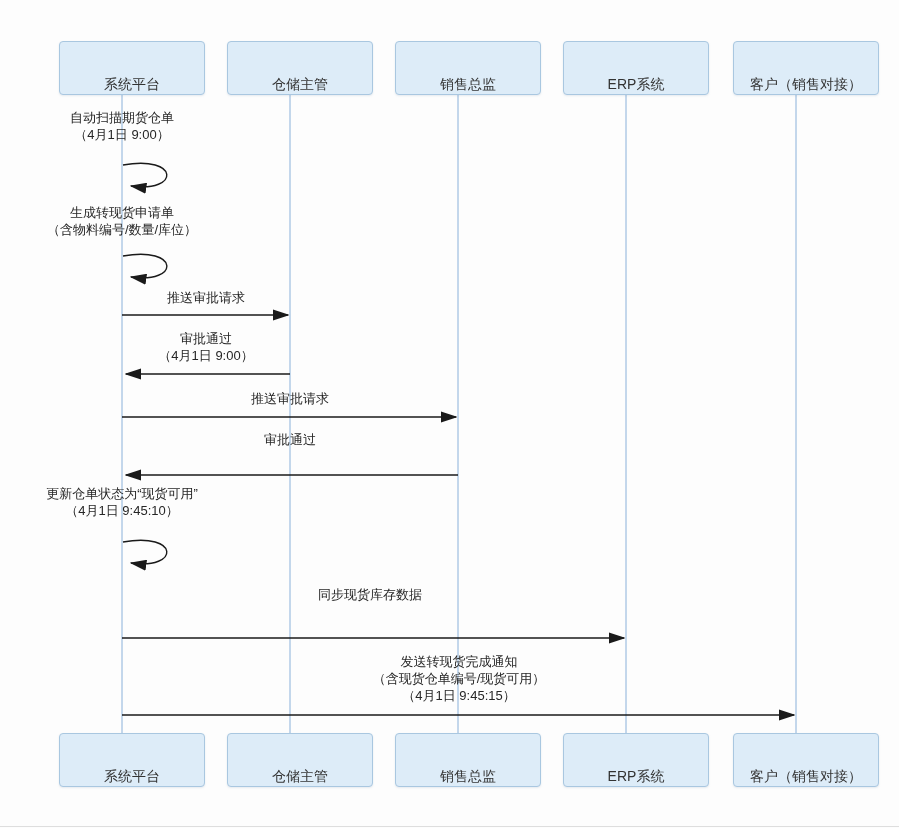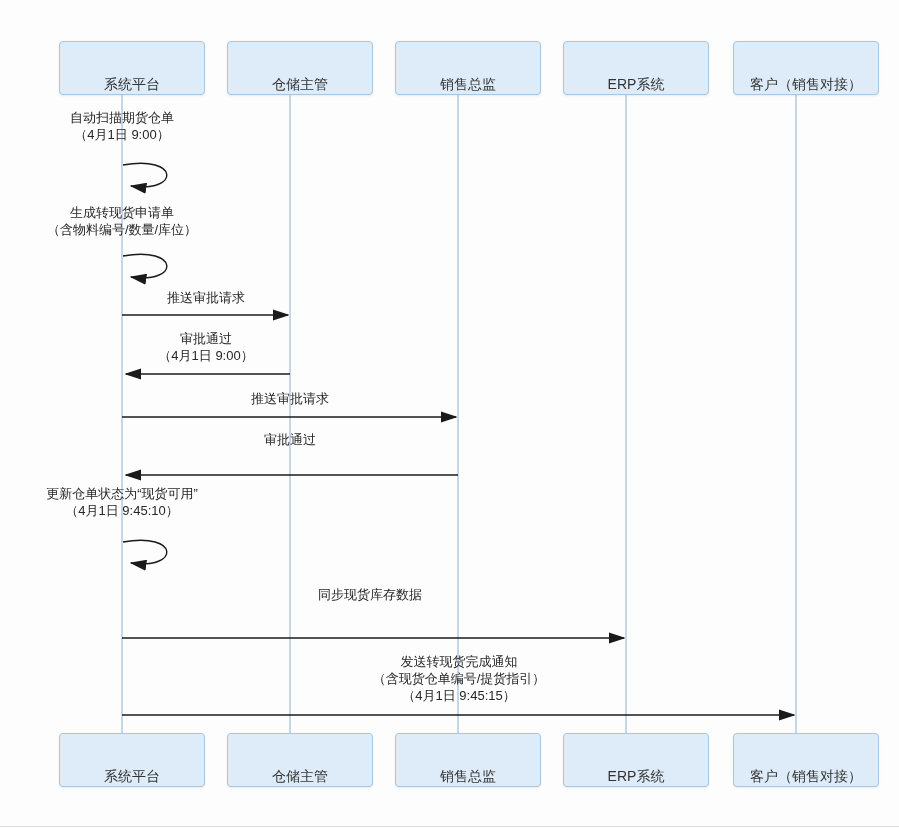--- a/index.html
+++ b/index.html
@@ -131,18 +131,18 @@
       </div>
       <div class="msg-text" style="left: -58px; width: 360px; top: 485px;">
         <div>更新仓单状态为“现货可用”</div>
         <div>（4月1日 9:45:10）</div>
       </div>
       <div class="msg-text" style="left: 118px; width: 504px; top: 586px;">
         <div>同步现货库存数据</div>
       </div>
       <div class="msg-text" style="left: 122px; width: 674px; top: 653px;">
         <div>发送转现货完成通知</div>
-        <div>（含现货仓单编号/提货指引）</div>
+        <div>（含现货仓单编号/现货可用）</div>
         <div>（4月1日 9:45:15）</div>
       </div>
     </div>
   <div class="bottom-edge"></div>
 </div>
 
 </body></html>

